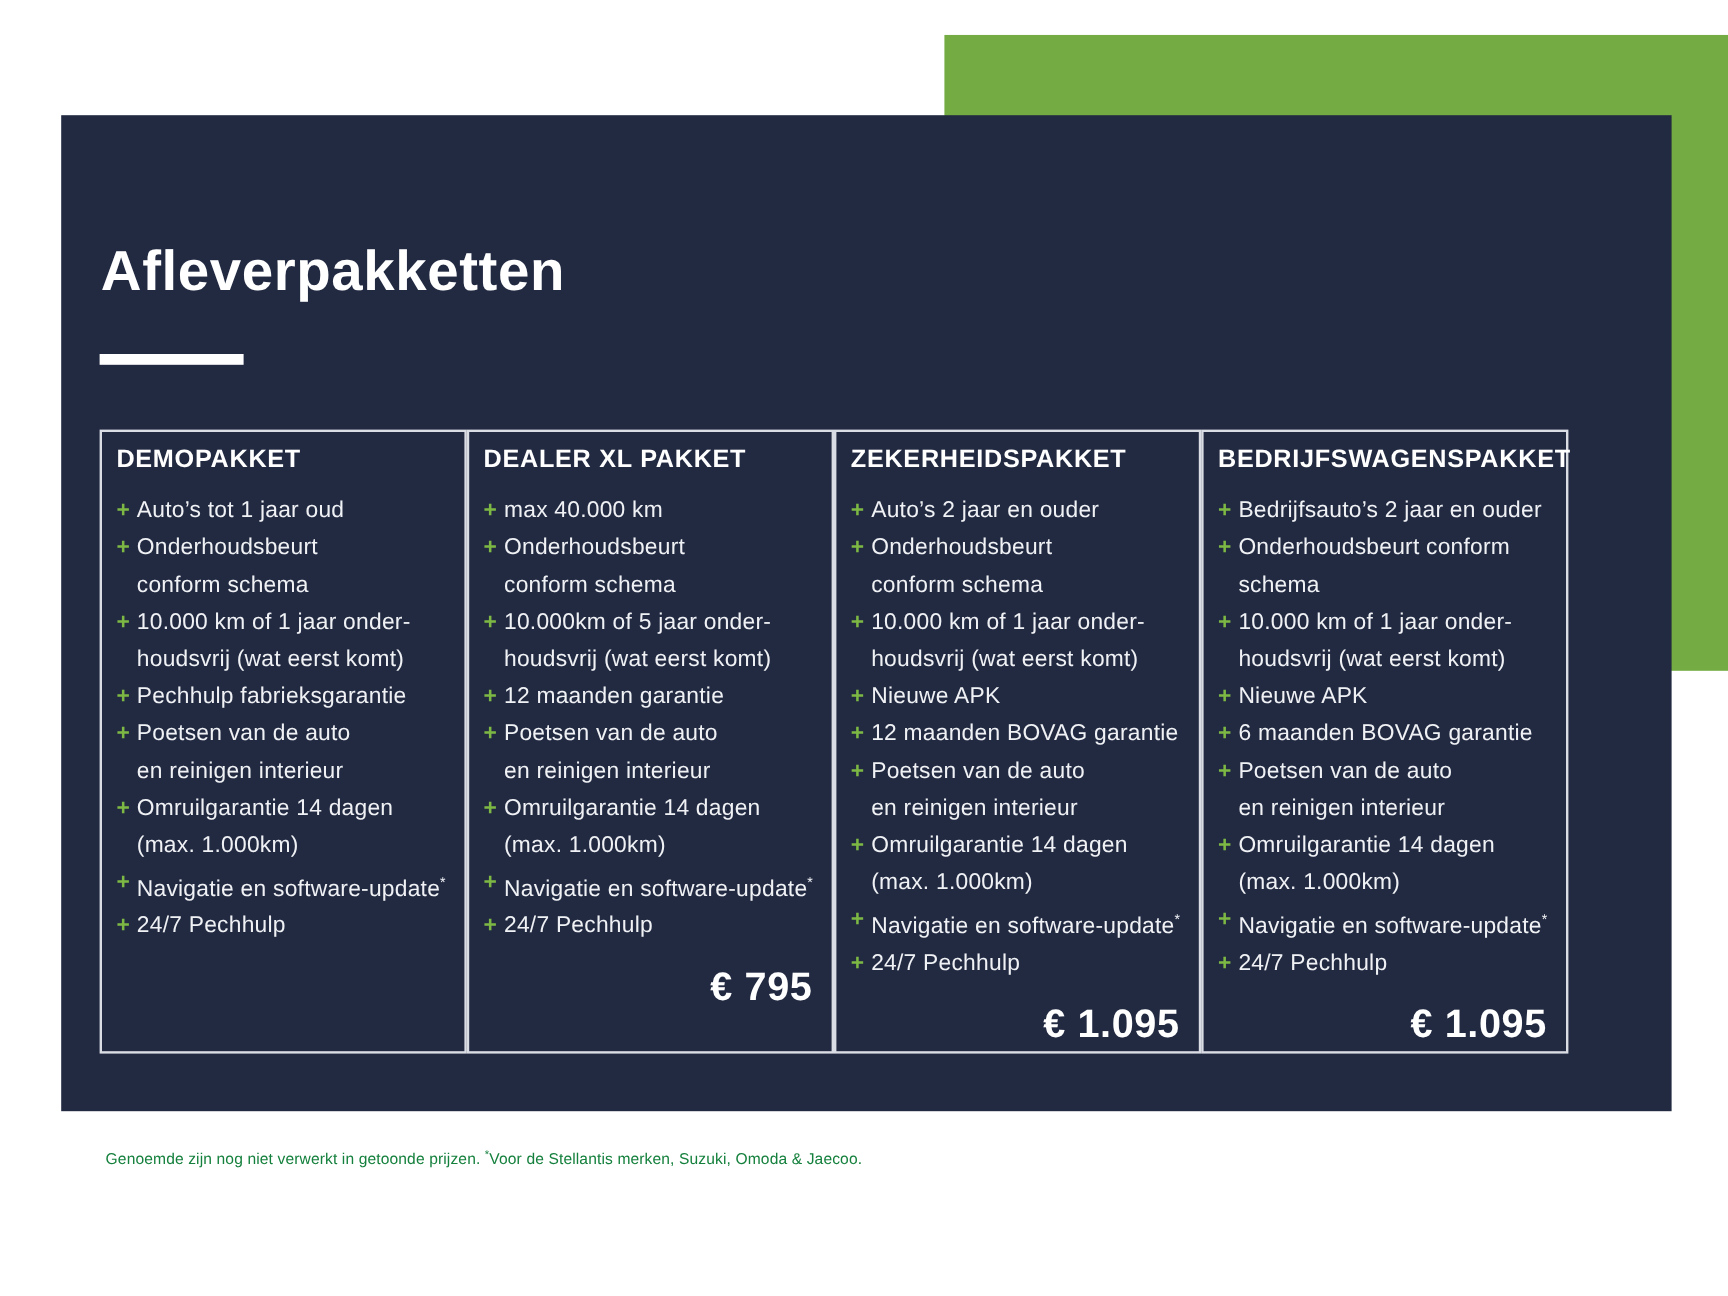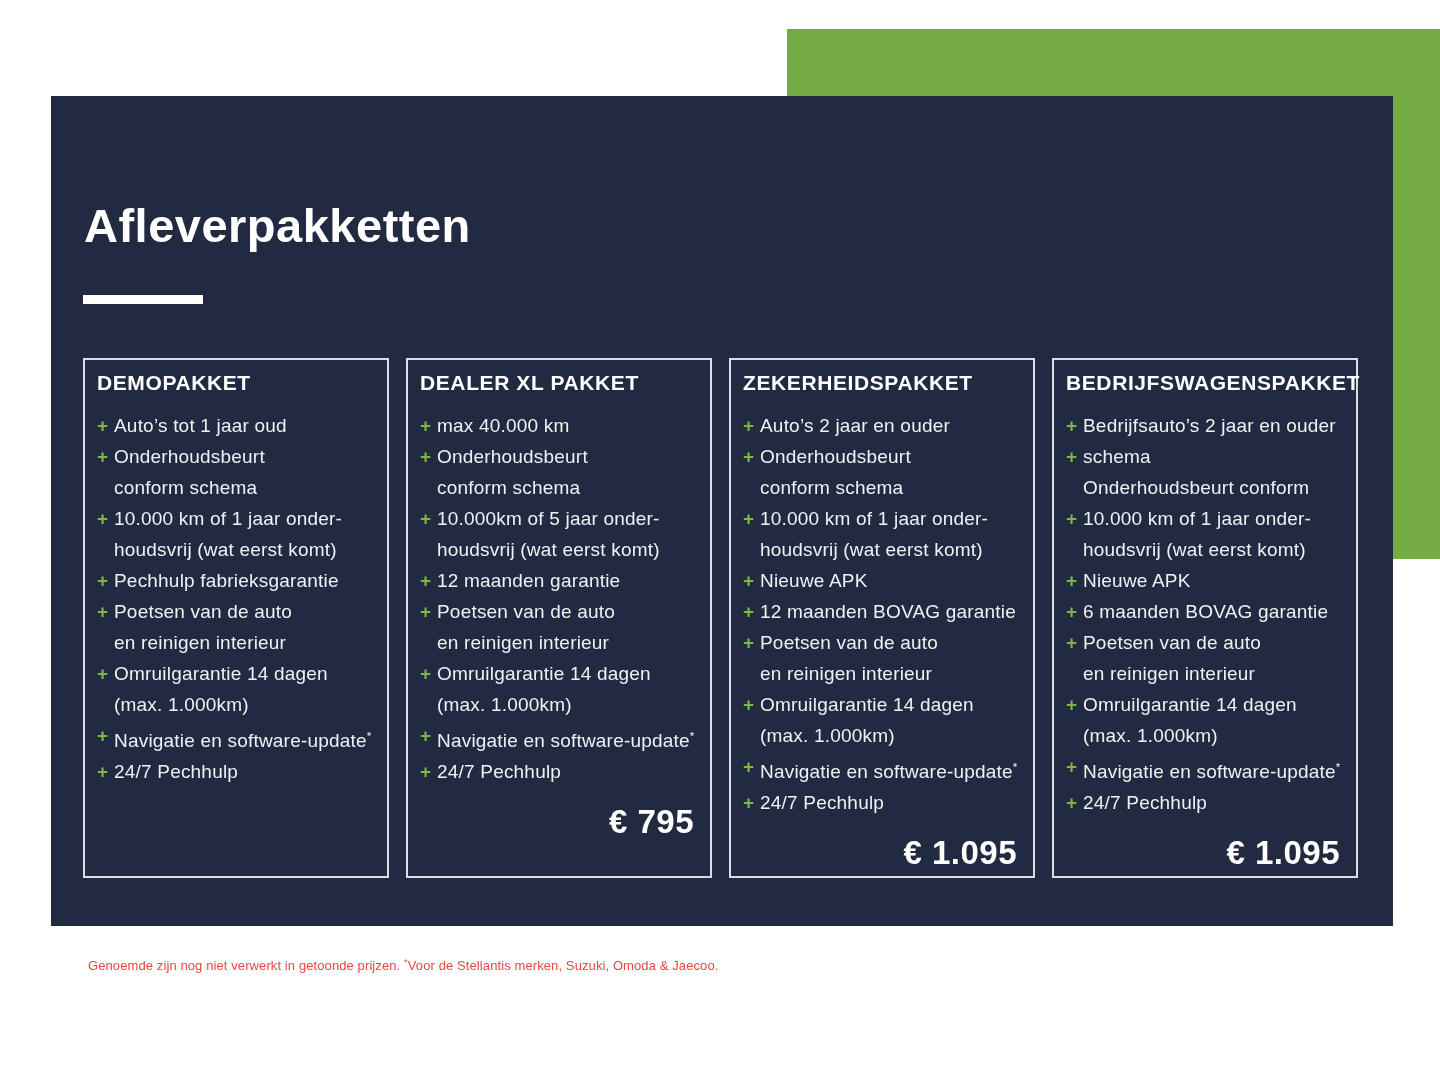--- a/index.html
+++ b/index.html
@@ -22,21 +22,21 @@
     position:absolute; left:33px; top:106px;
     font-size:47px; line-height:1; font-weight:bold;
     color:#ffffff; letter-spacing:0.5px;
   }
   .title-underline {
     position:absolute; left:32px; top:199px; width:120px; height:9px;
     background:#ffffff;
   }
   .cards {
     position:absolute; left:32px; top:262px;
-    display:flex; gap:17px;
+    display:flex; 
   }
   .card {
     width:306px; height:520px;
     border:2px solid rgba(230,231,238,0.95);
     padding:12px 14px 0 12px;
   }
   .card-title {
     font-size:21px; line-height:22px; font-weight:bold;
     letter-spacing:0.6px; color:#ffffff; margin-bottom:16px;
   }
@@ -49,21 +49,21 @@
     color:#7DB844; font-weight:bold;
   }
   .item sup { font-size:62%; }
   .price {
     margin-top:17px; padding-right:2px;
     font-size:33px; line-height:36px; font-weight:bold;
     color:#ffffff; text-align:right; letter-spacing:0.5px;
   }
   .footnote {
     position:absolute; left:88px; top:925px;
-    font-size:13px; line-height:16px; color:#ef4444; letter-spacing:0.1px;
+    font-size:13px; line-height:16px; color:#15803d; letter-spacing:0.1px;
   }
   .footnote sup { font-size:72%; }
 </style>
 </head>
 <body>
 
 <div class="page">
 
   <div class="green-block"></div>
 
@@ -208,22 +208,22 @@
 
       <div class="card">
         <div class="card-title">BEDRIJFSWAGENSPAKKET</div>
         <div class="items">
             <div class="item">
               <span class="plus">+</span>
               <div class="line">Bedrijfsauto’s 2 jaar en ouder</div>
             </div>
             <div class="item">
               <span class="plus">+</span>
+              <div class="line">Onderhoudsbeurt conform</div>
               <div class="line">schema</div>
-              <div class="line">Onderhoudsbeurt conform</div>
             </div>
             <div class="item">
               <span class="plus">+</span>
               <div class="line">10.000 km of 1 jaar onder-</div>
               <div class="line">houdsvrij (wat eerst komt)</div>
             </div>
             <div class="item">
               <span class="plus">+</span>
               <div class="line">Nieuwe APK</div>
             </div>

